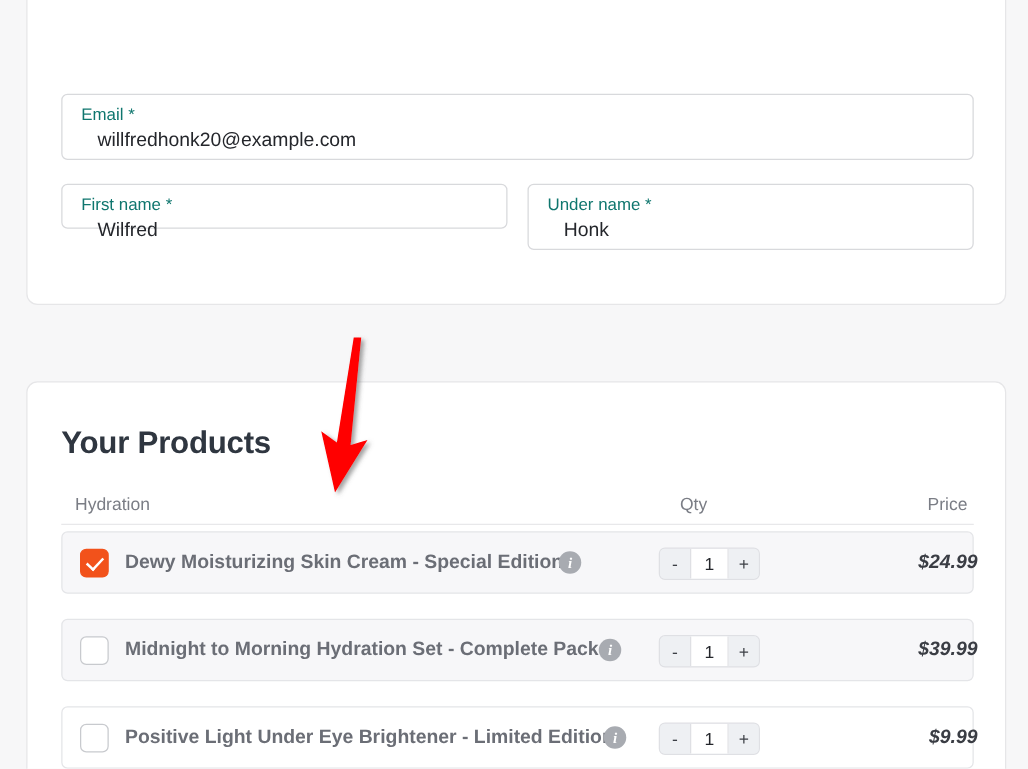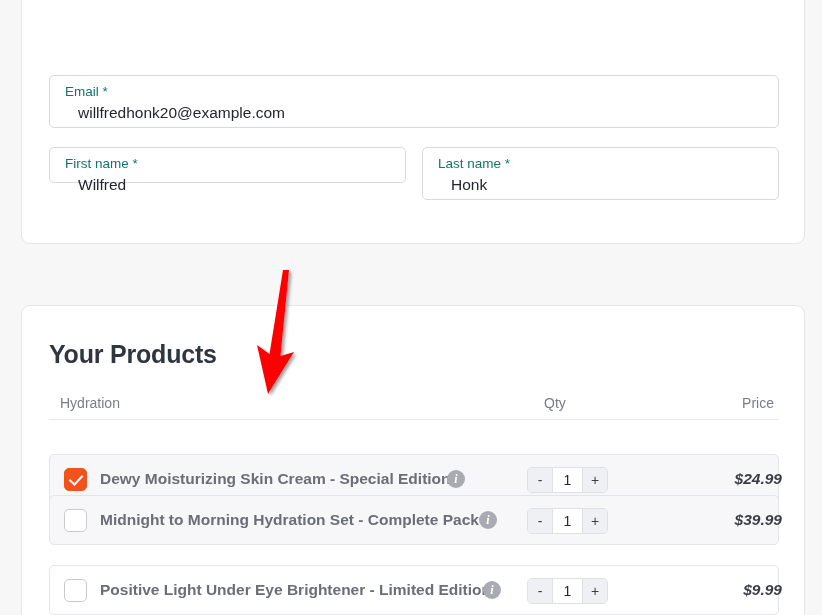--- a/index.html
+++ b/index.html
@@ -119,21 +119,21 @@
     position: absolute;
     left: 27px;
     width: 730px;
     height: 50px;
     box-sizing: border-box;
     border: 1px solid #e4e5e8;
     border-radius: 5px;
     background: #ffffff;
   }
   .product-row.tinted { background: #f7f7f9; }
-  #row-0 { top: 119px; margin-top: 29px; }
+  #row-0 { top: 119px; }
   #row-1 { top: 189px; }
   #row-2 { top: 259px; }
 
   .checkbox {
     position: absolute;
     left: 14px;
     top: 13px;
     width: 23px;
     height: 23px;
     box-sizing: border-box;
@@ -254,21 +254,21 @@
       <div class="field-label">Email *</div>
       <div class="field-value">willfredhonk20@example.com</div>
     </div>
 
     <div class="field" id="first-name-field">
       <div class="field-label">First name *</div>
       <div class="field-value">Wilfred</div>
     </div>
 
     <div class="field" id="last-name-field">
-      <div class="field-label">Last name *</div>
+      <div class="field-label">Under name *</div>
       <div class="field-value">Honk</div>
     </div>
   </div>
 
   <div class="card" id="products-card">
 
     <div class="card-title" id="products-title">Your Products</div>
 
     <div class="col-head" id="head-products">Hydration</div>
     <div class="col-head" id="head-qty">Qty</div>

